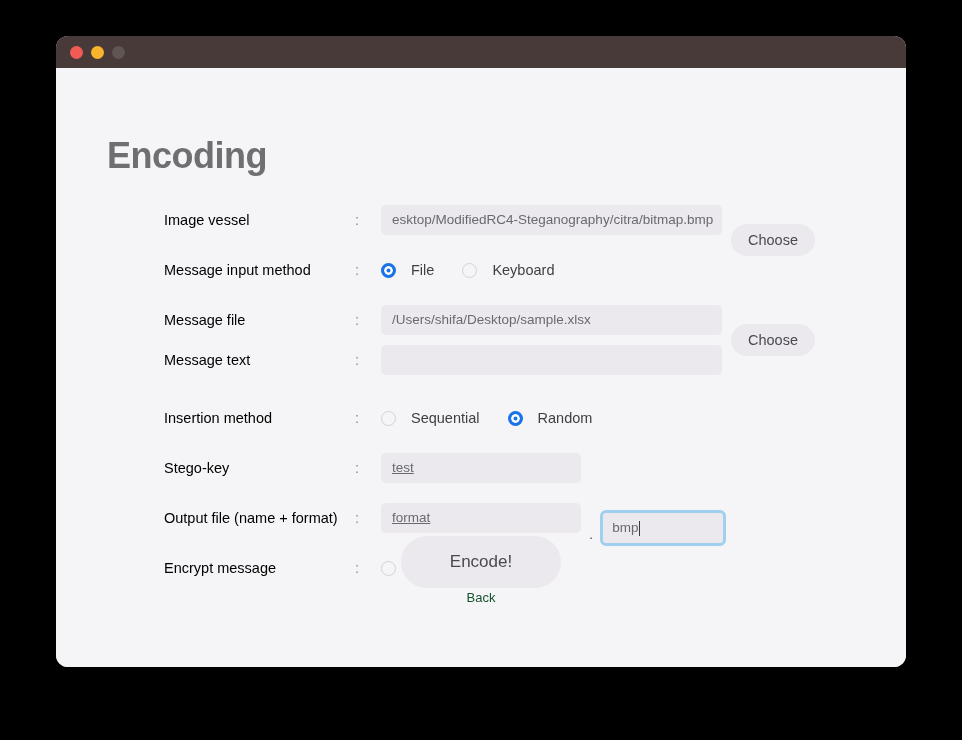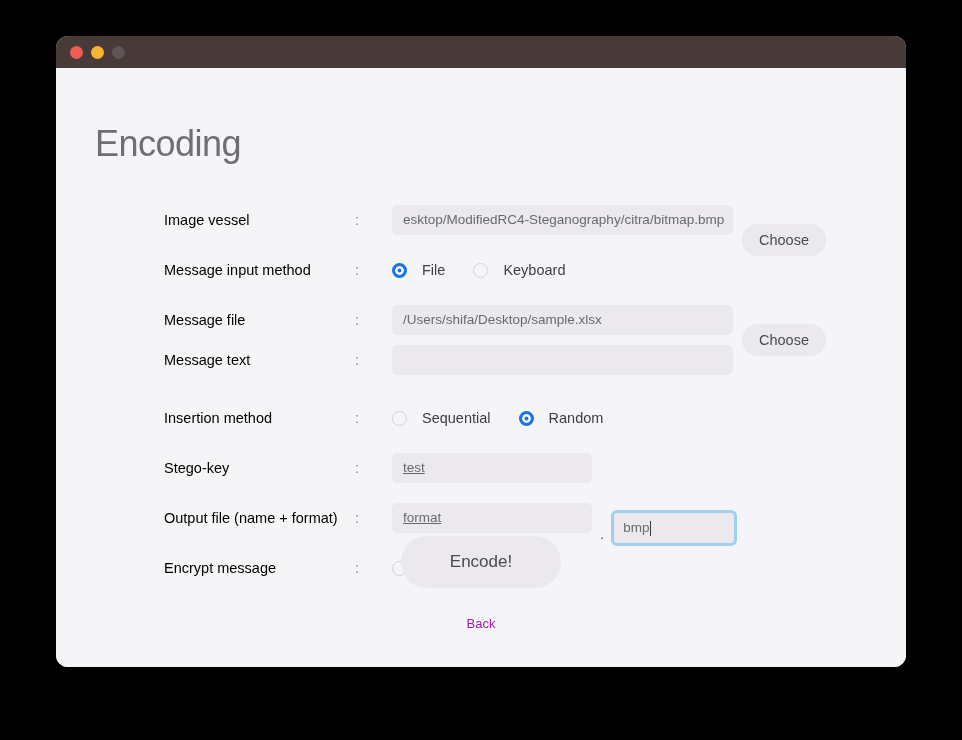--- a/index.html
+++ b/index.html
@@ -48,24 +48,24 @@
     position: relative;
     height: 599px;
     background: #f5f5f7;
   }
 
   .page-title {
     position: absolute;
     left: 39px;
     top: 55px;
     font-size: 36px;
-    font-weight: normal;
+    font-weight: bold;
     color: #6f6f73;
     letter-spacing: -0.5px;
-    margin: 0;
+    margin: 12px;
   }
 
   .form {
     position: absolute;
     left: 0;
     top: 132px;
     width: 100%;
   }
 
   .row {
@@ -85,21 +85,21 @@
 
   .colon {
     position: absolute;
     left: 299px;
     font-size: 14.5px;
     color: #8a8a8e;
   }
 
   .field-area {
     position: absolute;
-    left: 336px;
+    left: 325px;
     display: flex;
     align-items: center;
   }
 
   .textfield {
     background: #ebe9ed;
     border: none;
     border-radius: 5px;
     height: 30px;
     line-height: 30px;
@@ -213,23 +213,23 @@
     width: 160px;
     height: 52px;
     font-size: 17px;
     color: #4a4a4e;
     font-family: "Liberation Sans", sans-serif;
     cursor: pointer;
   }
 
   .back-link {
     display: block;
-    margin-top: 28px;
+    margin-top: 2px;
     font-size: 13px;
-    color: #a21caf;
+    color: #14532d;
     text-decoration: none;
     cursor: pointer;
   }
 </style>
 </head>
 <body>
 
 <div class="window">
 
   <div class="titlebar">

